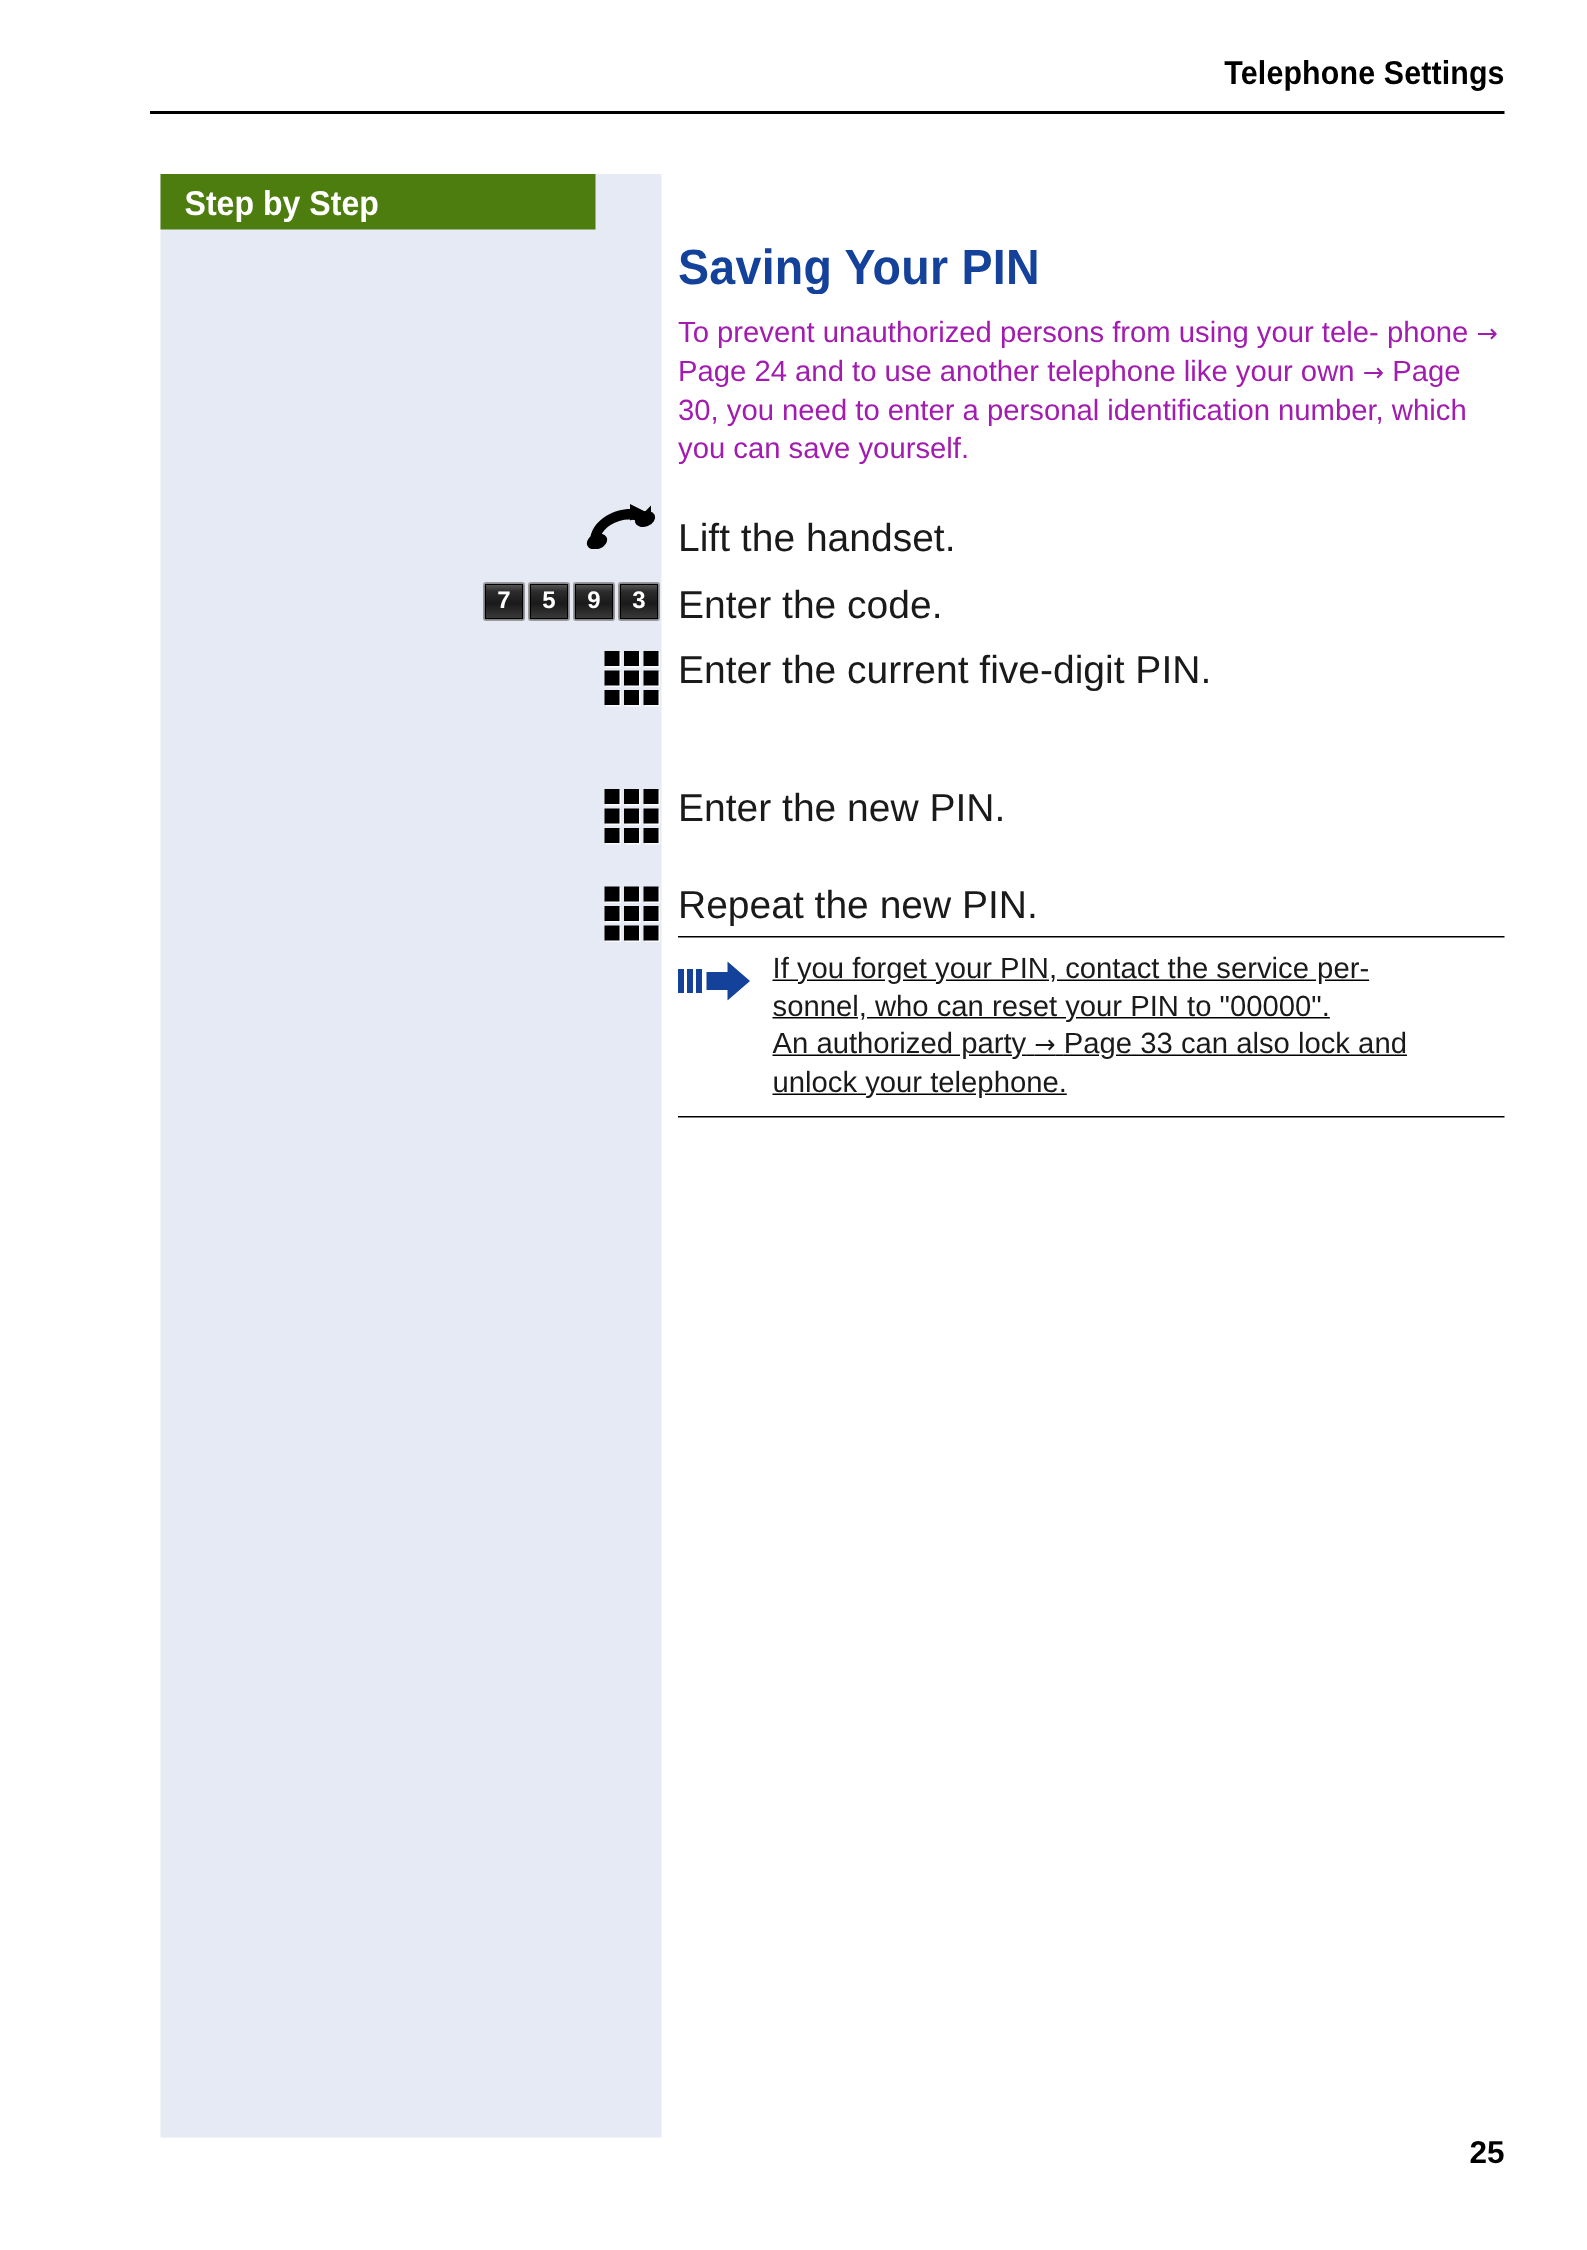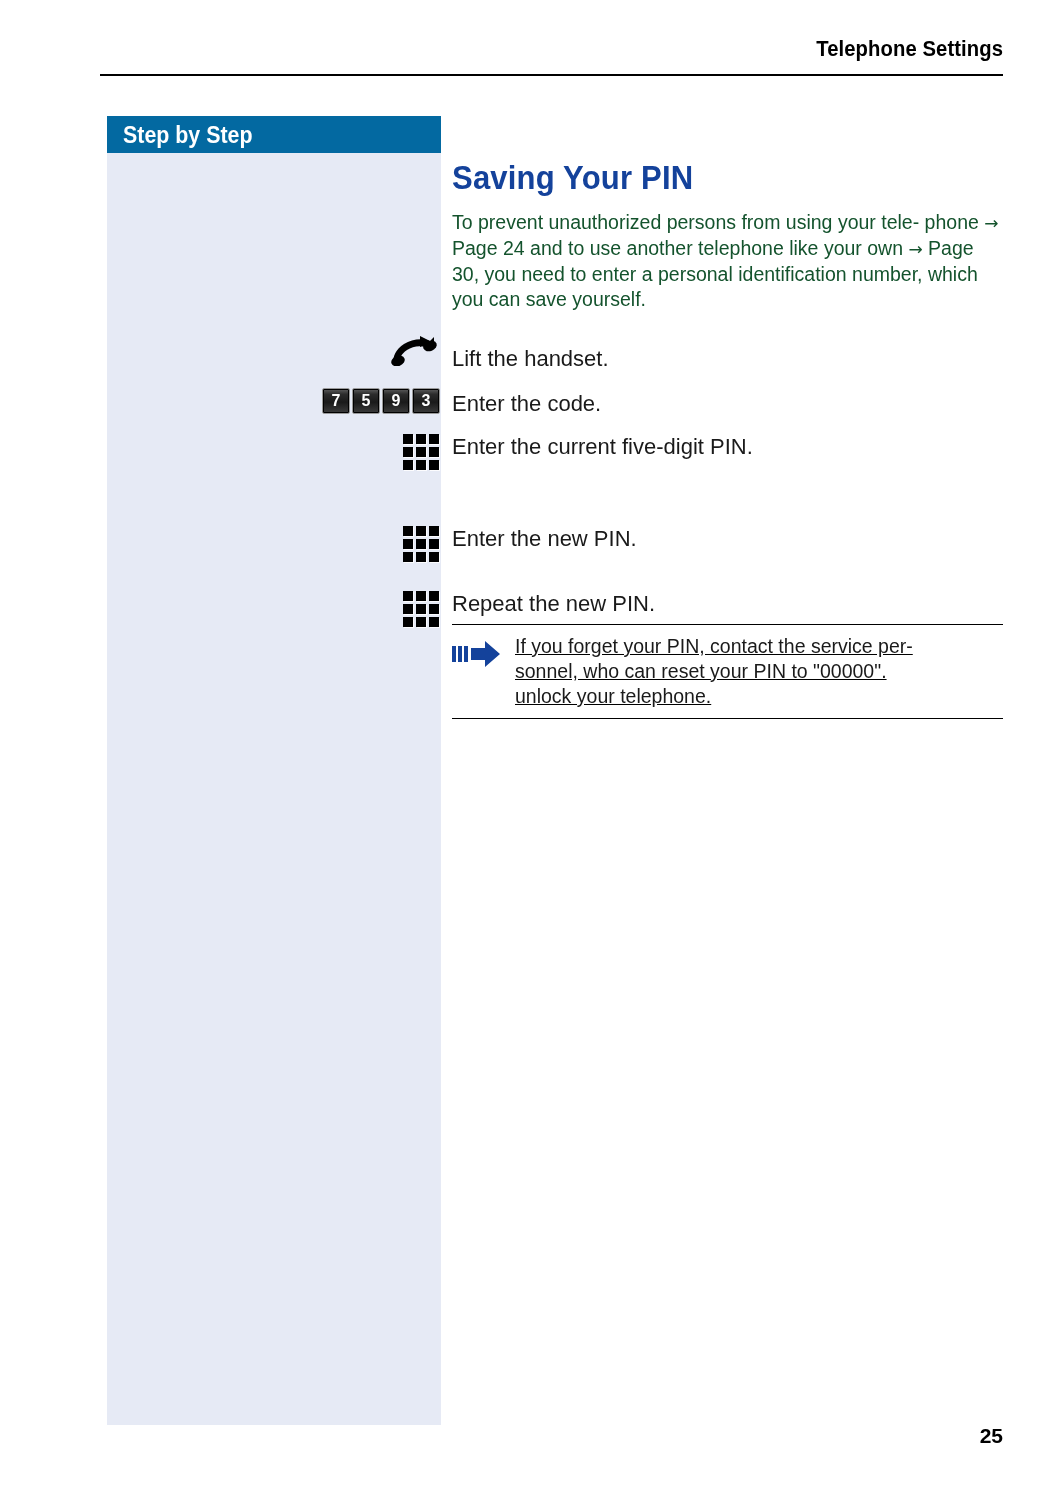--- a/index.html
+++ b/index.html
@@ -53,23 +53,23 @@
     left: 107px;
     top: 116px;
     width: 334px;
     height: 1309px;
     background: #e6eaf5;
   }
   .sidebar-banner {
     position: absolute;
     left: 107px;
     top: 116px;
-    width: 334px;
+    width: 290px;
     height: 37px;
-    background: #0369a1;
+    background: #4d7c0f;
   }
   .sidebar-banner-label {
     position: absolute;
     left: 16px;
     top: 6px;
     color: #ffffff;
     font-family: "Liberation Sans Narrow", "Liberation Sans", sans-serif;
     font-weight: bold;
     font-size: 23px;
     transform: scaleX(0.93);
@@ -92,21 +92,21 @@
     line-height: 1.1;
     transform: scaleX(0.94);
     transform-origin: left center;
     display: inline-block;
     margin: 0 0 14px 0;
     letter-spacing: 0.2px;
   }
   .intro {
     font-size: 19.5px;
     line-height: 25px;
-    color: #14532d;
+    color: #a21caf;
     width: 551px;
     margin: 0;
   }
   .arrow-glyph {
     font-family: "DejaVu Sans", sans-serif;
     font-size: 17px;
   }
 
   
   .steps {
@@ -124,21 +124,21 @@
     position: absolute;
     left: 300px;
     width: 140px;
     text-align: right;
     height: 34px;
   }
   .step-text {
     position: absolute;
     left: 452px;
     width: 551px;
-    font-size: 22px;
+    font-size: 26px;
     line-height: 25px;
     color: #1a1a1a;
   }
 
   
   .icon-handset {
     display: inline-block;
     position: relative;
     width: 50px;
     height: 28px;
@@ -352,20 +352,25 @@
         <svg width="48" height="26" viewBox="0 0 48 26" aria-hidden="true">
           <rect x="0" y="5" width="4" height="16" fill="#14429b"></rect>
           <rect x="6" y="5" width="4" height="16" fill="#14429b"></rect>
           <rect x="12" y="5" width="4" height="16" fill="#14429b"></rect>
           <path d="M19 7 L33 7 L33 0 L48 13 L33 26 L33 19 L19 19 Z" fill="#14429b"></path>
         </svg>
       </div>
       <div class="note-text">
         <div>If you forget your PIN, contact the service per-</div>
         <div>sonnel, who can reset your PIN to "00000".</div>
+        <div>
+          <span>An authorized party</span>
+          <span class="arrow-glyph">→</span>
+          <span>Page 33 can also lock and</span>
+        </div>
         <div>unlock your telephone.</div>
       </div>
     </div>
   </div>
 
   <div class="folio">25</div>
 
 </div>
 
 </body></html>

